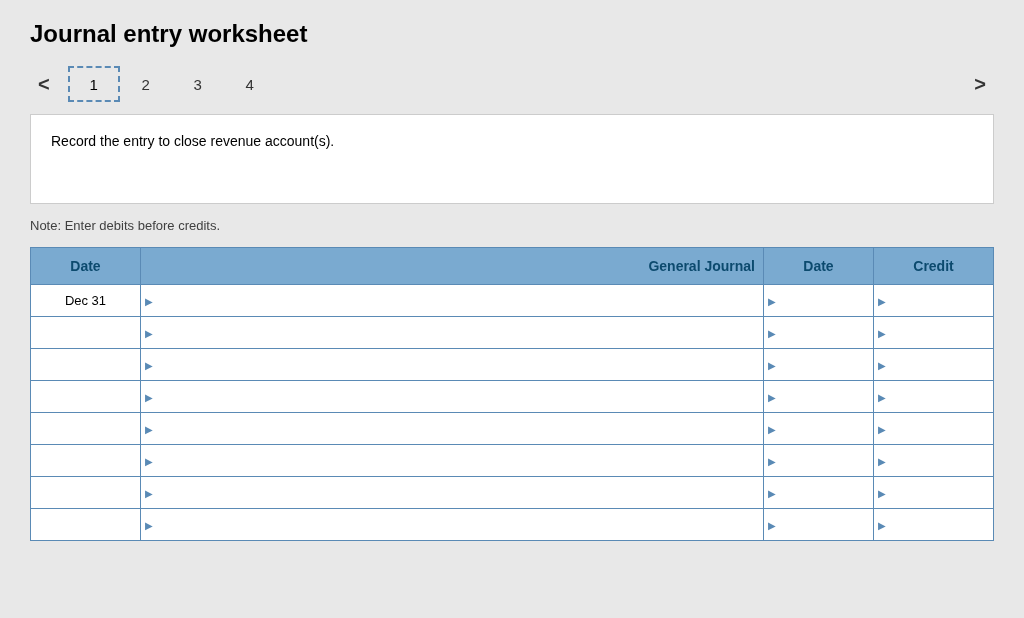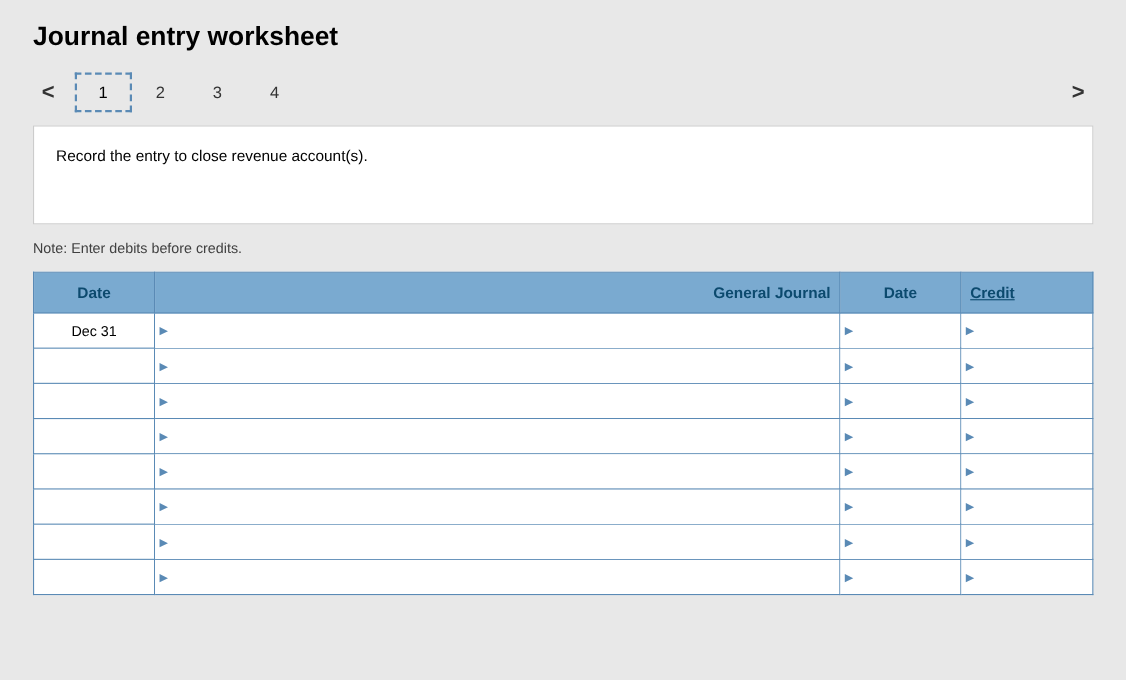--- a/index.html
+++ b/index.html
@@ -113,22 +113,21 @@
       text-align: right;
     }
 
     .journal-table thead tr th.col-debit {
       width: 110px;
       text-align: center;
     }
 
     .journal-table thead tr th.col-credit {
       width: 120px;
-      text-align: left;
-      text-decoration: underline;
+      text-align: center;
     }
 
     .journal-table tbody tr {
       height: 20px;
       text-decoration: underline;
     }
 
     .journal-table tbody tr td {
       border: 1px solid #5a8ab5;
       padding: 0;

